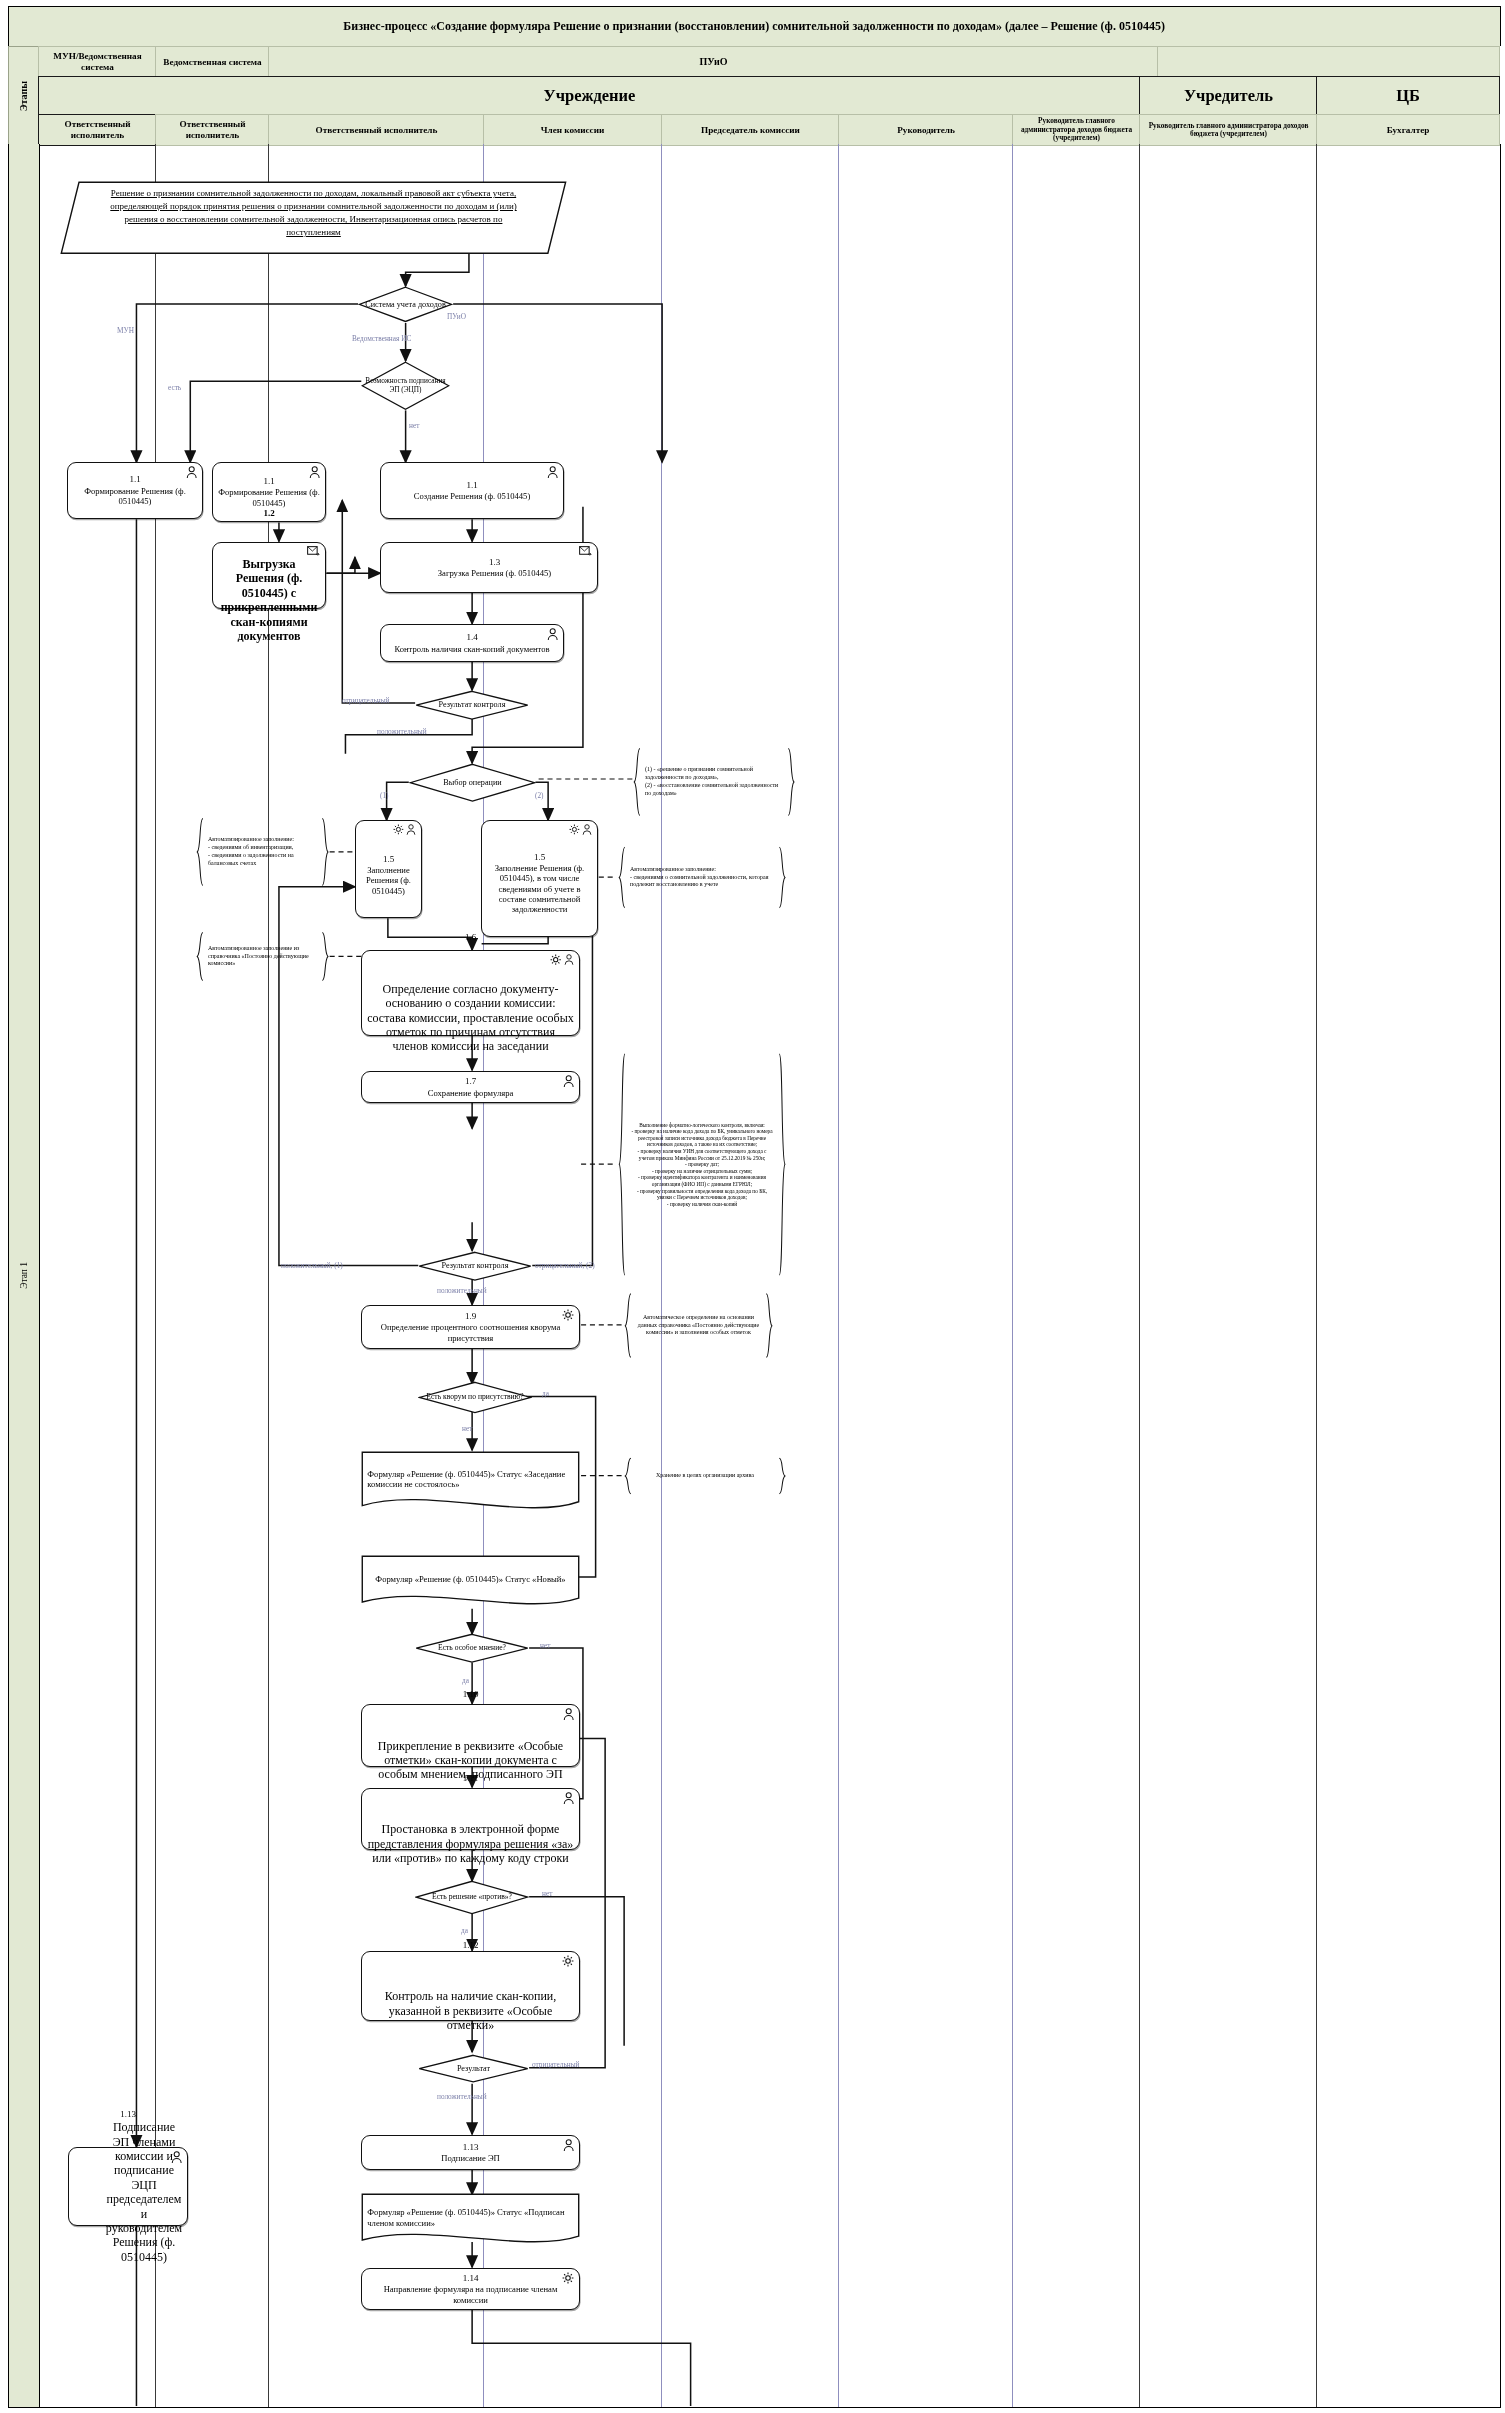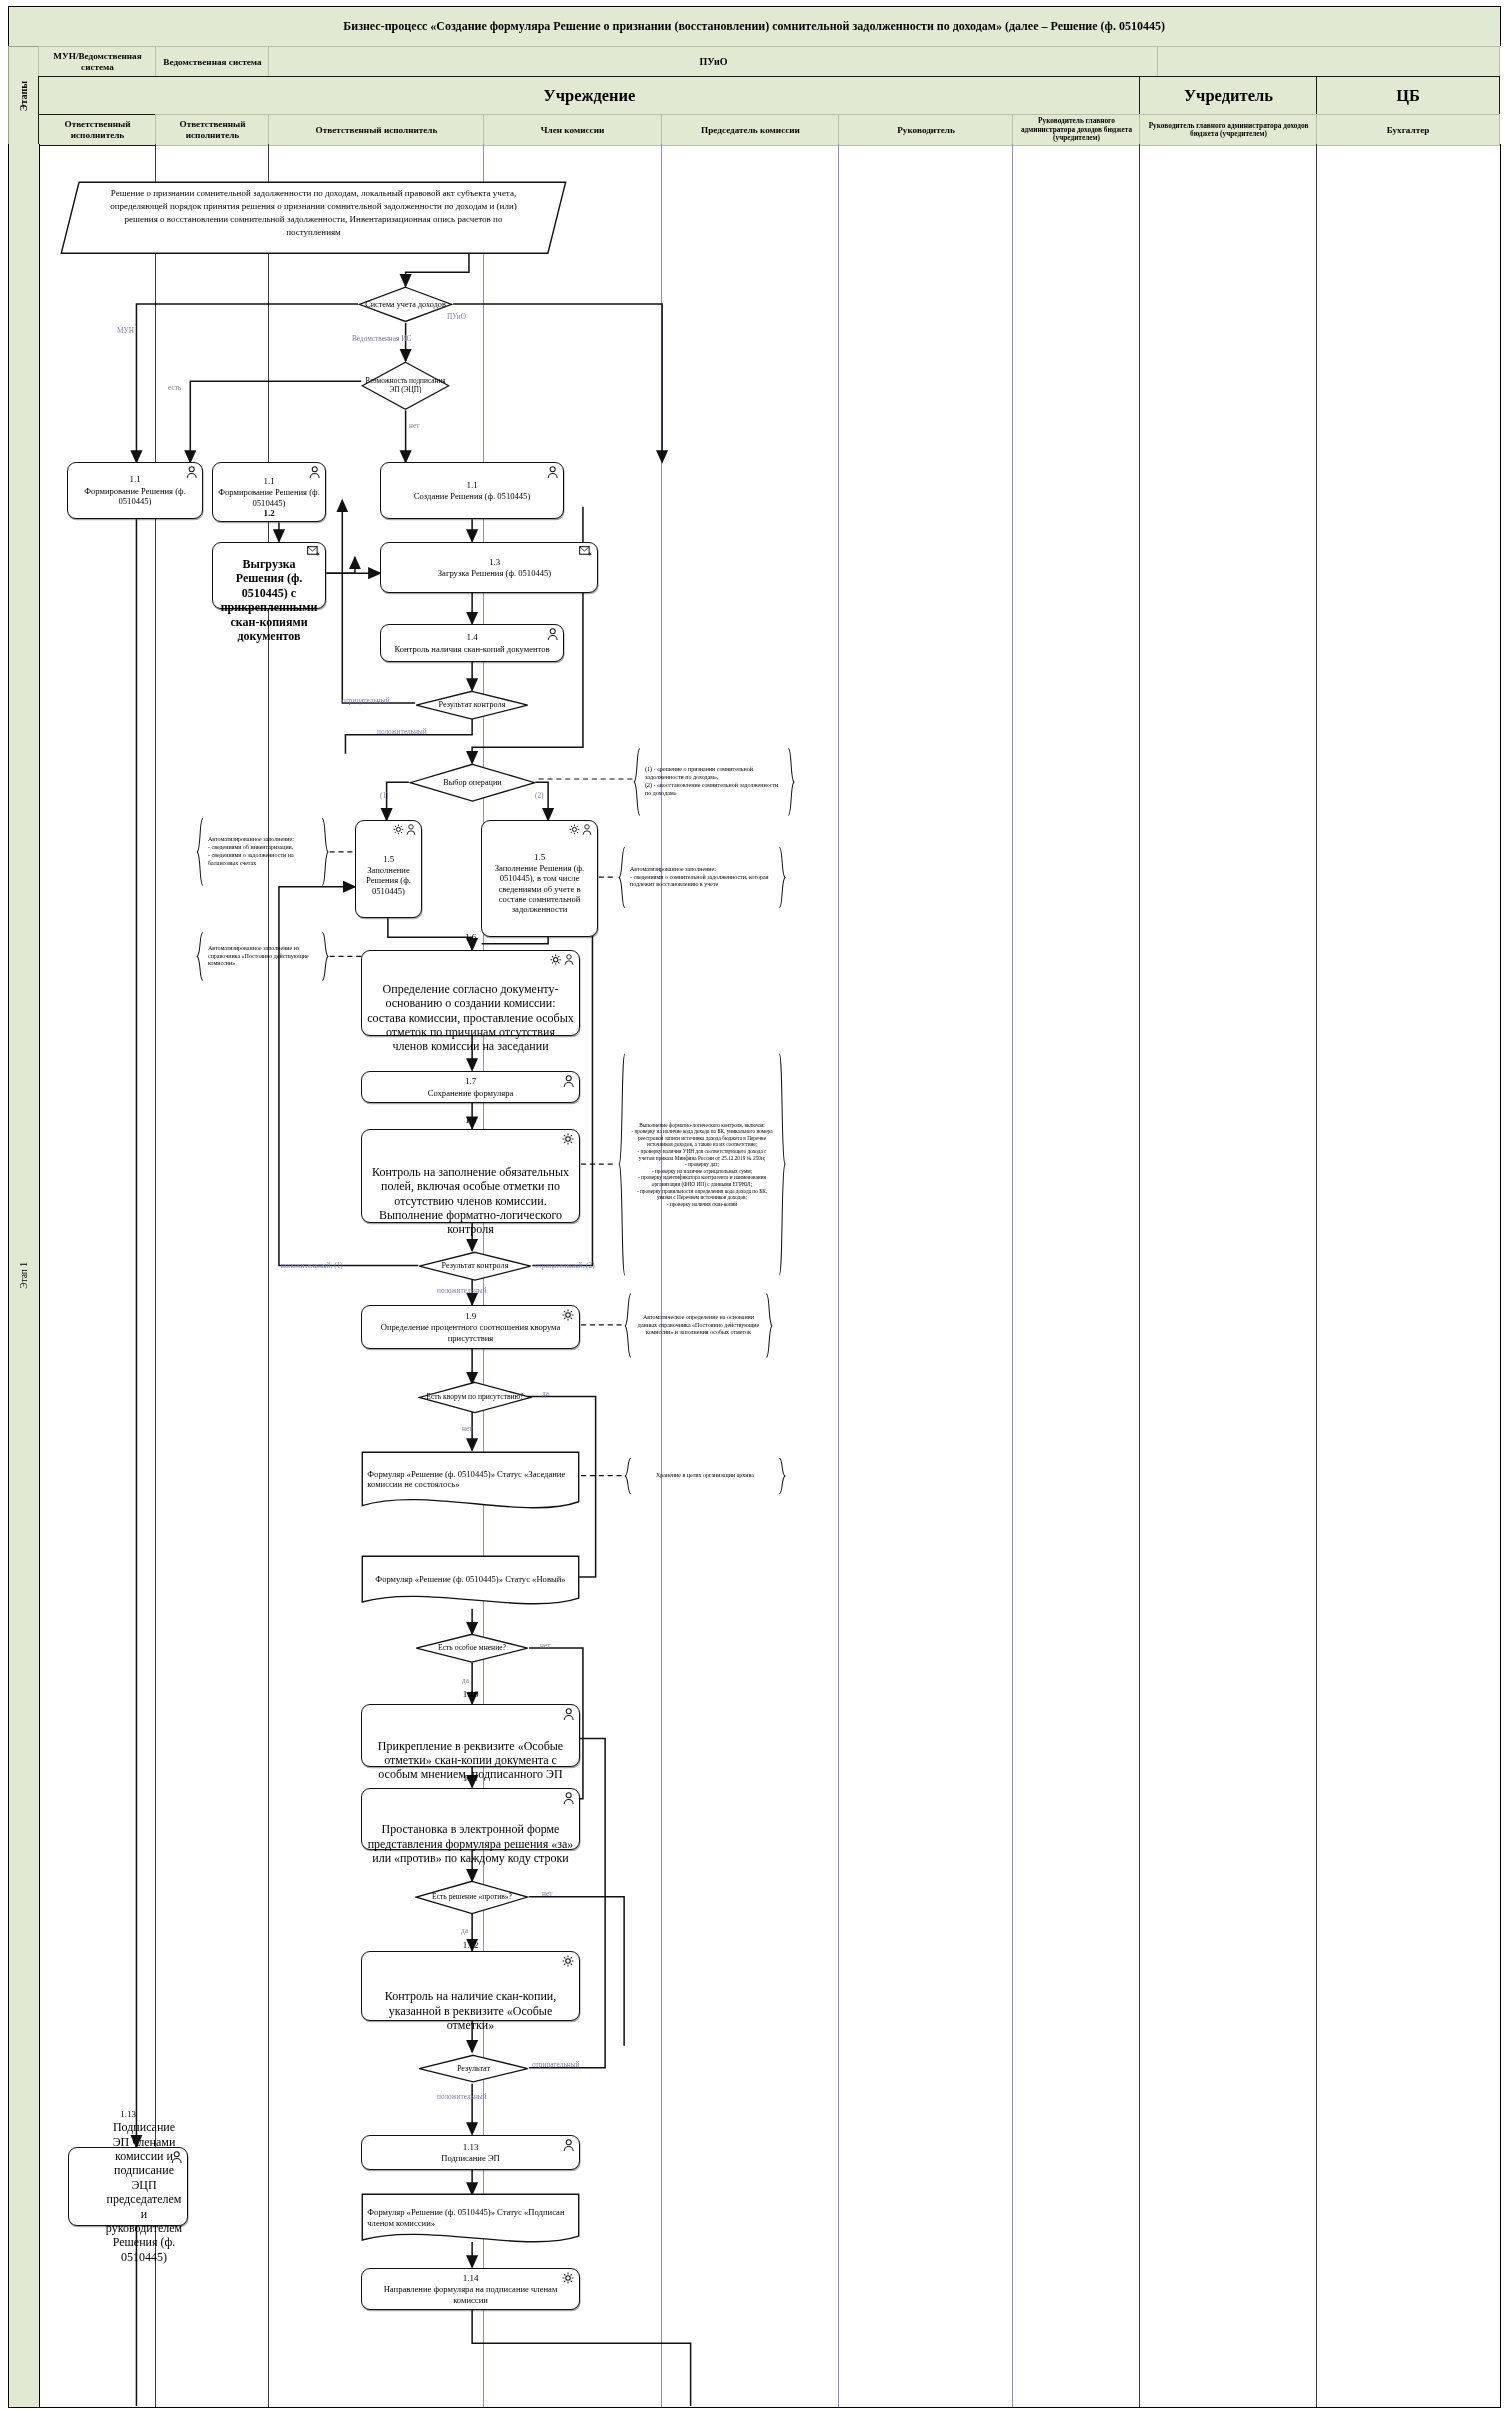--- a/index.html
+++ b/index.html
@@ -54,21 +54,21 @@
   .dec{position:absolute;display:flex;align-items:center;justify-content:center;}
   .dec .dmd{position:absolute;inset:0;}
   .dec .lbl{position:relative;z-index:2;text-align:center;font-size:8.2px;line-height:1.1;color:#000;}
 
   
   .doc{position:absolute;display:flex;align-items:center;justify-content:center;}
   .doc svg{position:absolute;inset:0;}
   .doc .dtxt{position:relative;z-index:2;text-align:left;font-size:8.6px;line-height:1.25;color:#000;padding:0 6.3px;margin-bottom:6.3px;}
 
   
-  .para{position:absolute;}
+  .para{position:absolute;text-decoration:underline;}
   .para svg{position:absolute;inset:0;}
   .para .ptxt{position:relative;z-index:2;text-align:center;font-size:9px;line-height:1.45;color:#000;padding:6.3px 44px;}
 
   
   .note{position:absolute;display:flex;align-items:center;}
   .note .ntxt{font-size:6px;line-height:1.3;text-align:center;color:#000;padding:0 3.8px;flex:1;}
   .note svg{flex:0 0 auto;}
 
   
   .elbl{position:absolute;font-size:7.3px;color:#7b7fa8;white-space:nowrap;}
@@ -433,30 +433,20 @@
     <span class="icons">
         <svg width="11.4" height="12.7" viewBox="0 0 18 20">
           <circle cx="9" cy="5" r="4" fill="none" stroke="#111" stroke-width="1.6"></circle>
           <path d="M2,19 a7,7 0 0 1 14,0" fill="none" stroke="#111" stroke-width="1.6"></path>
         </svg>
       </span>
     <div class="num">1.7</div>
     <div class="txt">Сохранение формуляра</div>
   </div>
 
-  <div class="node small" style="left:361px;top:1129px;width:219px;height:94px;">
-    <span class="icons">
-        <svg width="12" height="12" viewBox="0 0 17 17">
-          <circle cx="8.5" cy="8.5" r="3.2" fill="none" stroke="#111" stroke-width="1.5"></circle>
-          <path d="M8.5,0.8 v2.4 M8.5,13.8 v2.4 M0.8,8.5 h2.4 M13.8,8.5 h2.4 M3,3 l1.7,1.7 M12.3,12.3 l1.7,1.7 M14,3 l-1.7,1.7 M4.7,12.3 L3,14" stroke="#111" stroke-width="1.5"></path>
-        </svg>
-      </span>
-    <div class="num">1.8</div>
-    <div class="txt">Контроль на заполнение обязательных полей, включая особые отметки по отсутствию членов комиссии. Выполнение форматно-логического контроля</div>
-  </div>
 
   <div class="node" style="left:361px;top:1305px;width:219px;height:44px;">
     <span class="icons">
         <svg width="12" height="12" viewBox="0 0 17 17">
           <circle cx="8.5" cy="8.5" r="3.2" fill="none" stroke="#111" stroke-width="1.5"></circle>
           <path d="M8.5,0.8 v2.4 M8.5,13.8 v2.4 M0.8,8.5 h2.4 M13.8,8.5 h2.4 M3,3 l1.7,1.7 M12.3,12.3 l1.7,1.7 M14,3 l-1.7,1.7 M4.7,12.3 L3,14" stroke="#111" stroke-width="1.5"></path>
         </svg>
       </span>
     <div class="num">1.9</div>
     <div class="txt">Определение процентного соотношения кворума присутствия</div>

